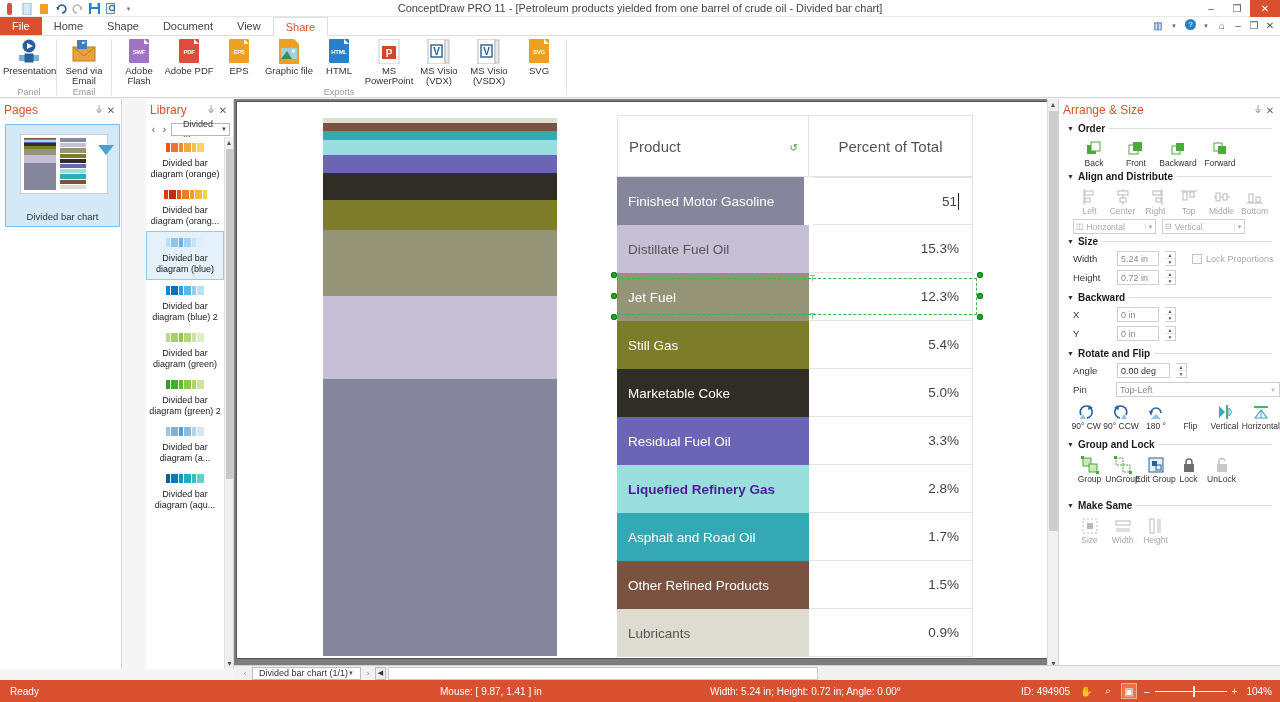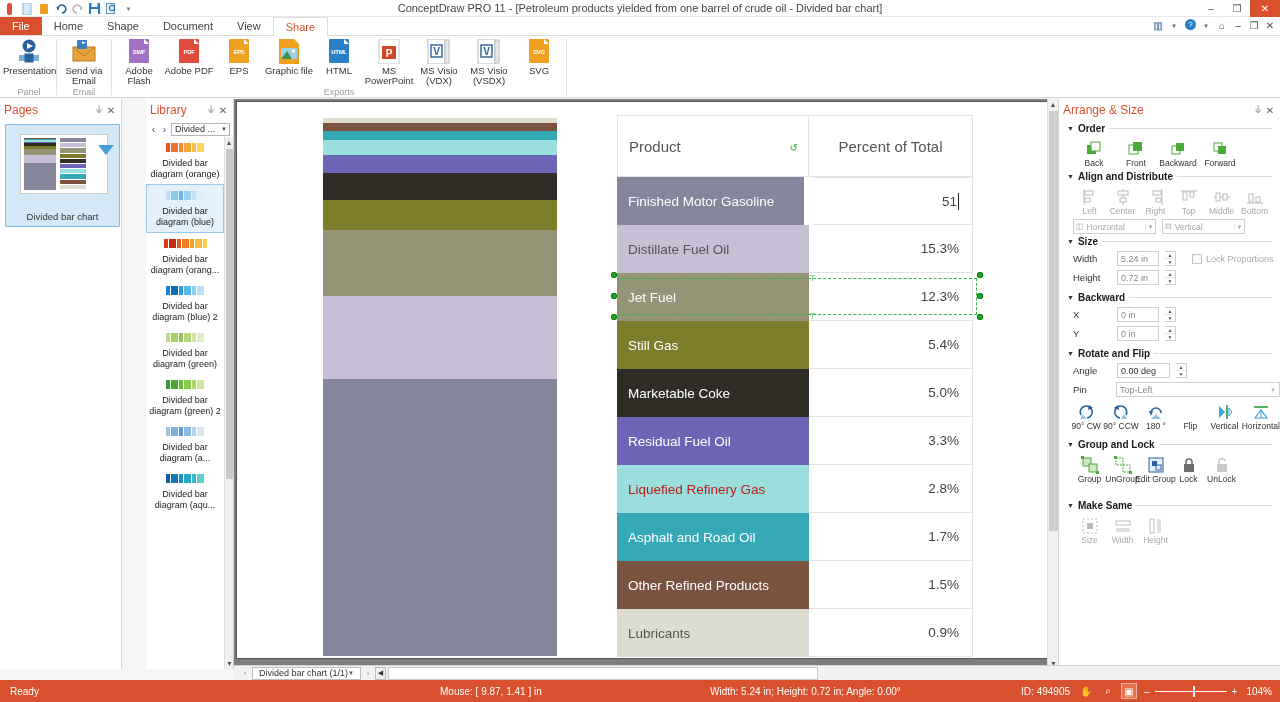--- a/index.html
+++ b/index.html
@@ -68,21 +68,21 @@
   #pagearrow { position:absolute; right:7px; top:46px; width:0;height:0;
     border-left:8px solid transparent;border-right:8px solid transparent;border-top:10px solid #4a9fd4;}
 
   
   #library { position:absolute; left:146px; top:99px; width:88px; height:570px;
     background:#fff; border-right:1px solid #d4d4d4; }
   #libnav { height:16px; display:flex; align-items:center; gap:2px; padding:0 3px; }
   #libnav .arr { color:#2a6099; font-size:10px; width:9px; text-align:center;}
   #libcombo { flex:1; height:13px; border:1px solid #b5b5b5; background:#fff; font-size:9px;
     display:flex; align-items:center; padding-left:3px; color:#333; position:relative;}
-  #libcombo .cv { flex:1; }
+  #libcombo .cv { flex:1;margin-left:8px; }
   #libcombo .ca { font-size:6px; color:#444; padding-right:2px;}
   #libscroll { position:absolute; right:0; top:38px; width:9px; bottom:0; background:#f0f0f0;
     border-left:1px solid #e0e0e0;}
   #libscroll .up,#libscroll .dn{ height:11px; text-align:center; font-size:7px; color:#555; line-height:11px;}
   #libscroll .thumbbar{ position:absolute; top:12px; left:1px; width:7px; height:330px; background:#c8c8c8;}
   #libitems { position:absolute; left:0; top:38px; right:9px; bottom:0; overflow:hidden; }
   .litem { padding:6px 2px 4px; text-align:center; }
   .litem.sel { background:#e4f1fb; border:1px solid #9cc9ea; }
   .lswatch { height:9px; margin:0 auto 6px; display:flex; justify-content:center; gap:1px; }
   .lswatch i { display:block; height:9px; }
@@ -484,42 +484,42 @@
         <div class="lswatch">
           <i style="background: rgb(232, 85, 42); width: 4px;"></i>
           <i style="background: rgb(239, 116, 48); width: 7px;"></i>
           <i style="background: rgb(240, 138, 51); width: 4px;"></i>
           <i style="background: rgb(245, 168, 58); width: 7px;"></i>
           <i style="background: rgb(248, 192, 74); width: 4px;"></i>
           <i style="background: rgb(250, 214, 94); width: 7px;"></i>
         </div>
         <div class="lcap">Divided bar diagram (orange)</div>
       </div>
-      <div class="litem sel">
-        <div class="lswatch">
-          <i style="background: rgb(188, 223, 245); width: 4px;"></i>
-          <i style="background: rgb(140, 200, 238); width: 7px;"></i>
-          <i style="background: rgb(106, 182, 232); width: 4px;"></i>
-          <i style="background: rgb(158, 211, 242); width: 7px;"></i>
-          <i style="background: rgb(194, 226, 247); width: 4px;"></i>
-          <i style="background: rgb(220, 239, 251); width: 7px;"></i>
-        </div>
-        <div class="lcap">Divided bar diagram (blue)</div>
-      </div>
       <div class="litem">
         <div class="lswatch">
           <i style="background: rgb(224, 58, 16); width: 4px;"></i>
           <i style="background: rgb(196, 42, 18); width: 7px;"></i>
           <i style="background: rgb(224, 90, 24); width: 4px;"></i>
           <i style="background: rgb(239, 123, 34); width: 7px;"></i>
           <i style="background: rgb(245, 156, 44); width: 4px;"></i>
           <i style="background: rgb(248, 185, 58); width: 7px;"></i>
           <i style="background: rgb(246, 210, 76); width: 4px;"></i>
         </div>
         <div class="lcap">Divided bar diagram (orang...</div>
+      </div>
+      <div class="litem sel">
+        <div class="lswatch">
+          <i style="background: rgb(188, 223, 245); width: 4px;"></i>
+          <i style="background: rgb(140, 200, 238); width: 7px;"></i>
+          <i style="background: rgb(106, 182, 232); width: 4px;"></i>
+          <i style="background: rgb(158, 211, 242); width: 7px;"></i>
+          <i style="background: rgb(194, 226, 247); width: 4px;"></i>
+          <i style="background: rgb(220, 239, 251); width: 7px;"></i>
+        </div>
+        <div class="lcap">Divided bar diagram (blue)</div>
       </div>
       <div class="litem">
         <div class="lswatch">
           <i style="background: rgb(18, 135, 214); width: 4px;"></i>
           <i style="background: rgb(15, 111, 181); width: 7px;"></i>
           <i style="background: rgb(42, 159, 224); width: 4px;"></i>
           <i style="background: rgb(89, 184, 234); width: 7px;"></i>
           <i style="background: rgb(140, 205, 242); width: 4px;"></i>
           <i style="background: rgb(185, 224, 248); width: 7px;"></i>
         </div>
@@ -618,21 +618,21 @@
           </div>
           <div class="row">
             <div class="lc" style="background: rgb(47, 45, 38); color: rgb(255, 255, 255);">Marketable Coke</div>
             <div class="rc">5.0%</div>
           </div>
           <div class="row">
             <div class="lc" style="background: rgb(108, 101, 181); color: rgb(255, 255, 255);">Residual Fuel Oil</div>
             <div class="rc">3.3%</div>
           </div>
           <div class="row">
-            <div class="lc" style="background: rgb(154, 222, 222); color: #b91c1c;">Liquefied Refinery Gas</div>
+            <div class="lc" style="background: rgb(154, 222, 222); color: #4c1d95; font-weight: bold;">Liquefied Refinery Gas</div>
             <div class="rc">2.8%</div>
           </div>
           <div class="row">
             <div class="lc" style="background: rgb(52, 169, 181); color: rgb(255, 255, 255);">Asphalt and Road Oil</div>
             <div class="rc">1.7%</div>
           </div>
           <div class="row">
             <div class="lc" style="background: rgb(122, 82, 64); color: rgb(255, 255, 255);">Other Refined Products</div>
             <div class="rc">1.5%</div>
           </div>

